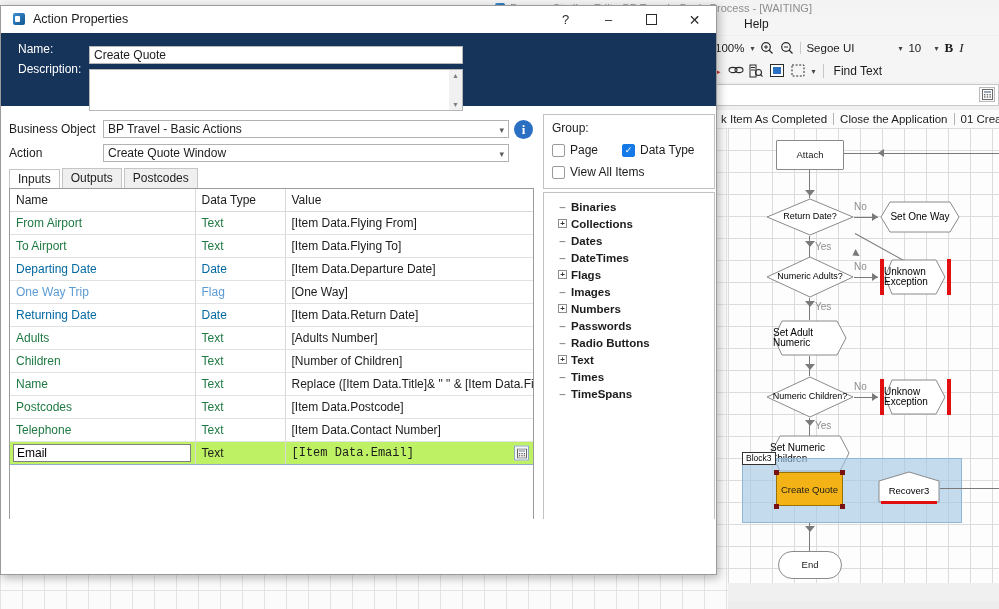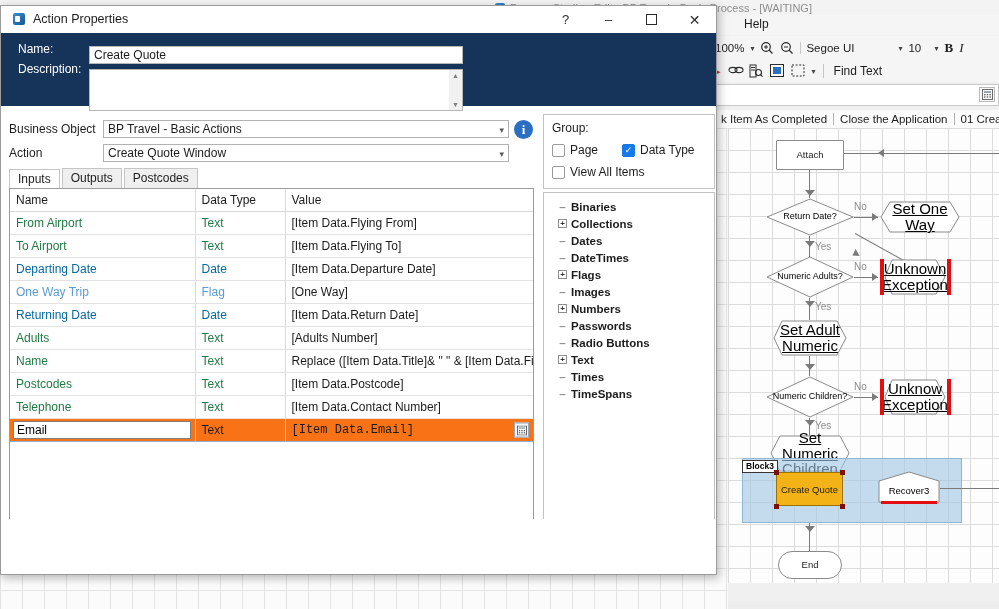--- a/index.html
+++ b/index.html
@@ -100,21 +100,21 @@
   .n-diamond-wrap { position: absolute; }
   .n-diamond-wrap svg { position: absolute; left: 0; top: 0; }
   .n-diamond-wrap .dlabel {
     position: absolute; inset: 0; display: flex; align-items: center;
     justify-content: center; font-size: 9px; text-align: center; line-height: 1.05;
   }
   .n-hex-wrap { position: absolute; }
   .n-hex-wrap svg { position: absolute; left: 0; top: 0; }
   .n-hex-wrap .hlabel {
     position: absolute; inset: 0; display: flex; align-items: center;
-    justify-content: center; font-size: 15px; text-align: center; line-height: 1.05; text-decoration: underline;
+    justify-content: center; font-size: 10px; text-align: left; line-height: 1.05;
   }
   .n-stadium { border: 1px solid #8a8a8a; border-radius: 14px; }
   .n-home-wrap { position: absolute; }
   .n-home-wrap .hmlabel {
     position: absolute; inset: 0; display: flex; align-items: center;
     justify-content: center; font-size: 9.5px; padding-top: 5px;
   }
   .exc-bar { position: absolute; width: 4px; background: #e10f0f; }
 
   .flow-line { position: absolute; background: #7a7a7a; }
@@ -238,21 +238,21 @@
   .tbl td {
     font-size: 12px; padding: 4px 6px; border-bottom: 1px solid #e2e2e2;
     white-space: nowrap; overflow: hidden;
   }
   .col-name { width: 185px; border-right: 1px solid #d9d9d9; }
   .col-type { width: 90px; border-right: 1px solid #d9d9d9; }
   .t-green { color: #1f7a43; }
   .t-orange { color: #0369a1; }
   .t-blue { color: #5b9bd5; }
   .v-dark { color: #1c1c1c; }
-  tr.sel-row td { background: #f97316; border-bottom: 1px solid #8fb0d0; border-top: 1px solid #8fb0d0; }
+  tr.sel-row td { background: #bef264; border-bottom: 1px solid #8fb0d0; border-top: 1px solid #8fb0d0; }
   tr.sel-row .namecell { position: relative; }
   .name-editor {
     display: inline-block; background: #ffffff; border: 1px solid #7f7f7f;
     padding: 0px 3px; width: 178px; margin: -2px -3px; line-height: 16px;
   }
   .val-mono { font-family: "Liberation Mono", monospace; font-size: 11px; }
   .calc-btn {
     position: absolute; right: 4px; top: 50%; transform: translateY(-50%);
     width: 15px; height: 15px; border: 1px solid #8fa9c2; background: #f4f7fa;
     display: flex; align-items: center; justify-content: center;
@@ -480,21 +480,21 @@
     <div class="n-hex-wrap" style="left:42px; top:307px; width:80px; height:37px;">
       <svg width="80" height="37">
           <polygon points="10,1 70,1 79,18 70,36 10,36 1,18" fill="#ffffff" stroke="#8a8a8a" stroke-width="1"></polygon>
         </svg>
       <span class="hlabel">Set Numeric Children</span>
     </div>
     <div class="flow-line" style="left:81px; top:344px; width:1px; height:24px;"></div>
     <div class="arrow-down" style="left:77px; top:352px;"></div>
 
     <div class="block-region" style="left:14px; top:330px; width:220px; height:65px;"></div>
-    <div class="block-tag" style="left:14px; top:332px;font-weight:bold;">Block3</div>
+    <div class="block-tag" style="left:14px; top:324px;">Block3</div>
 
     <div class="node-selected" style="left:48px; top:344px; width:67px; height:34px;">
       <span>Create Quote</span>
     </div>
     <div class="handle" style="left:46px; top:342px;"></div>
     <div class="handle" style="left:112px; top:342px;"></div>
     <div class="handle" style="left:46px; top:376px;"></div>
     <div class="handle" style="left:112px; top:376px;"></div>
 
     <div class="n-home-wrap" style="left:150px; top:343px; width:62px; height:34px;">
@@ -598,20 +598,25 @@
         </tr>
         <tr>
           <td class="col-name t-orange">Returning Date</td>
           <td class="col-type t-orange">Date</td>
           <td class="v-dark">[Item Data.Return Date]</td>
         </tr>
         <tr>
           <td class="col-name t-green">Adults</td>
           <td class="col-type t-green">Text</td>
           <td class="v-dark">[Adults Number]</td>
+        </tr>
+        <tr>
+          <td class="col-name t-green">Children</td>
+          <td class="col-type t-green">Text</td>
+          <td class="v-dark">[Number of Children]</td>
         </tr>
         <tr>
           <td class="col-name t-green">Name</td>
           <td class="col-type t-green">Text</td>
           <td class="v-dark">Replace ([Item Data.Title]&amp; " " &amp; [Item Data.First Na..</td>
         </tr>
         <tr>
           <td class="col-name t-green">Postcodes</td>
           <td class="col-type t-green">Text</td>
           <td class="v-dark">[Item Data.Postcode]</td>

